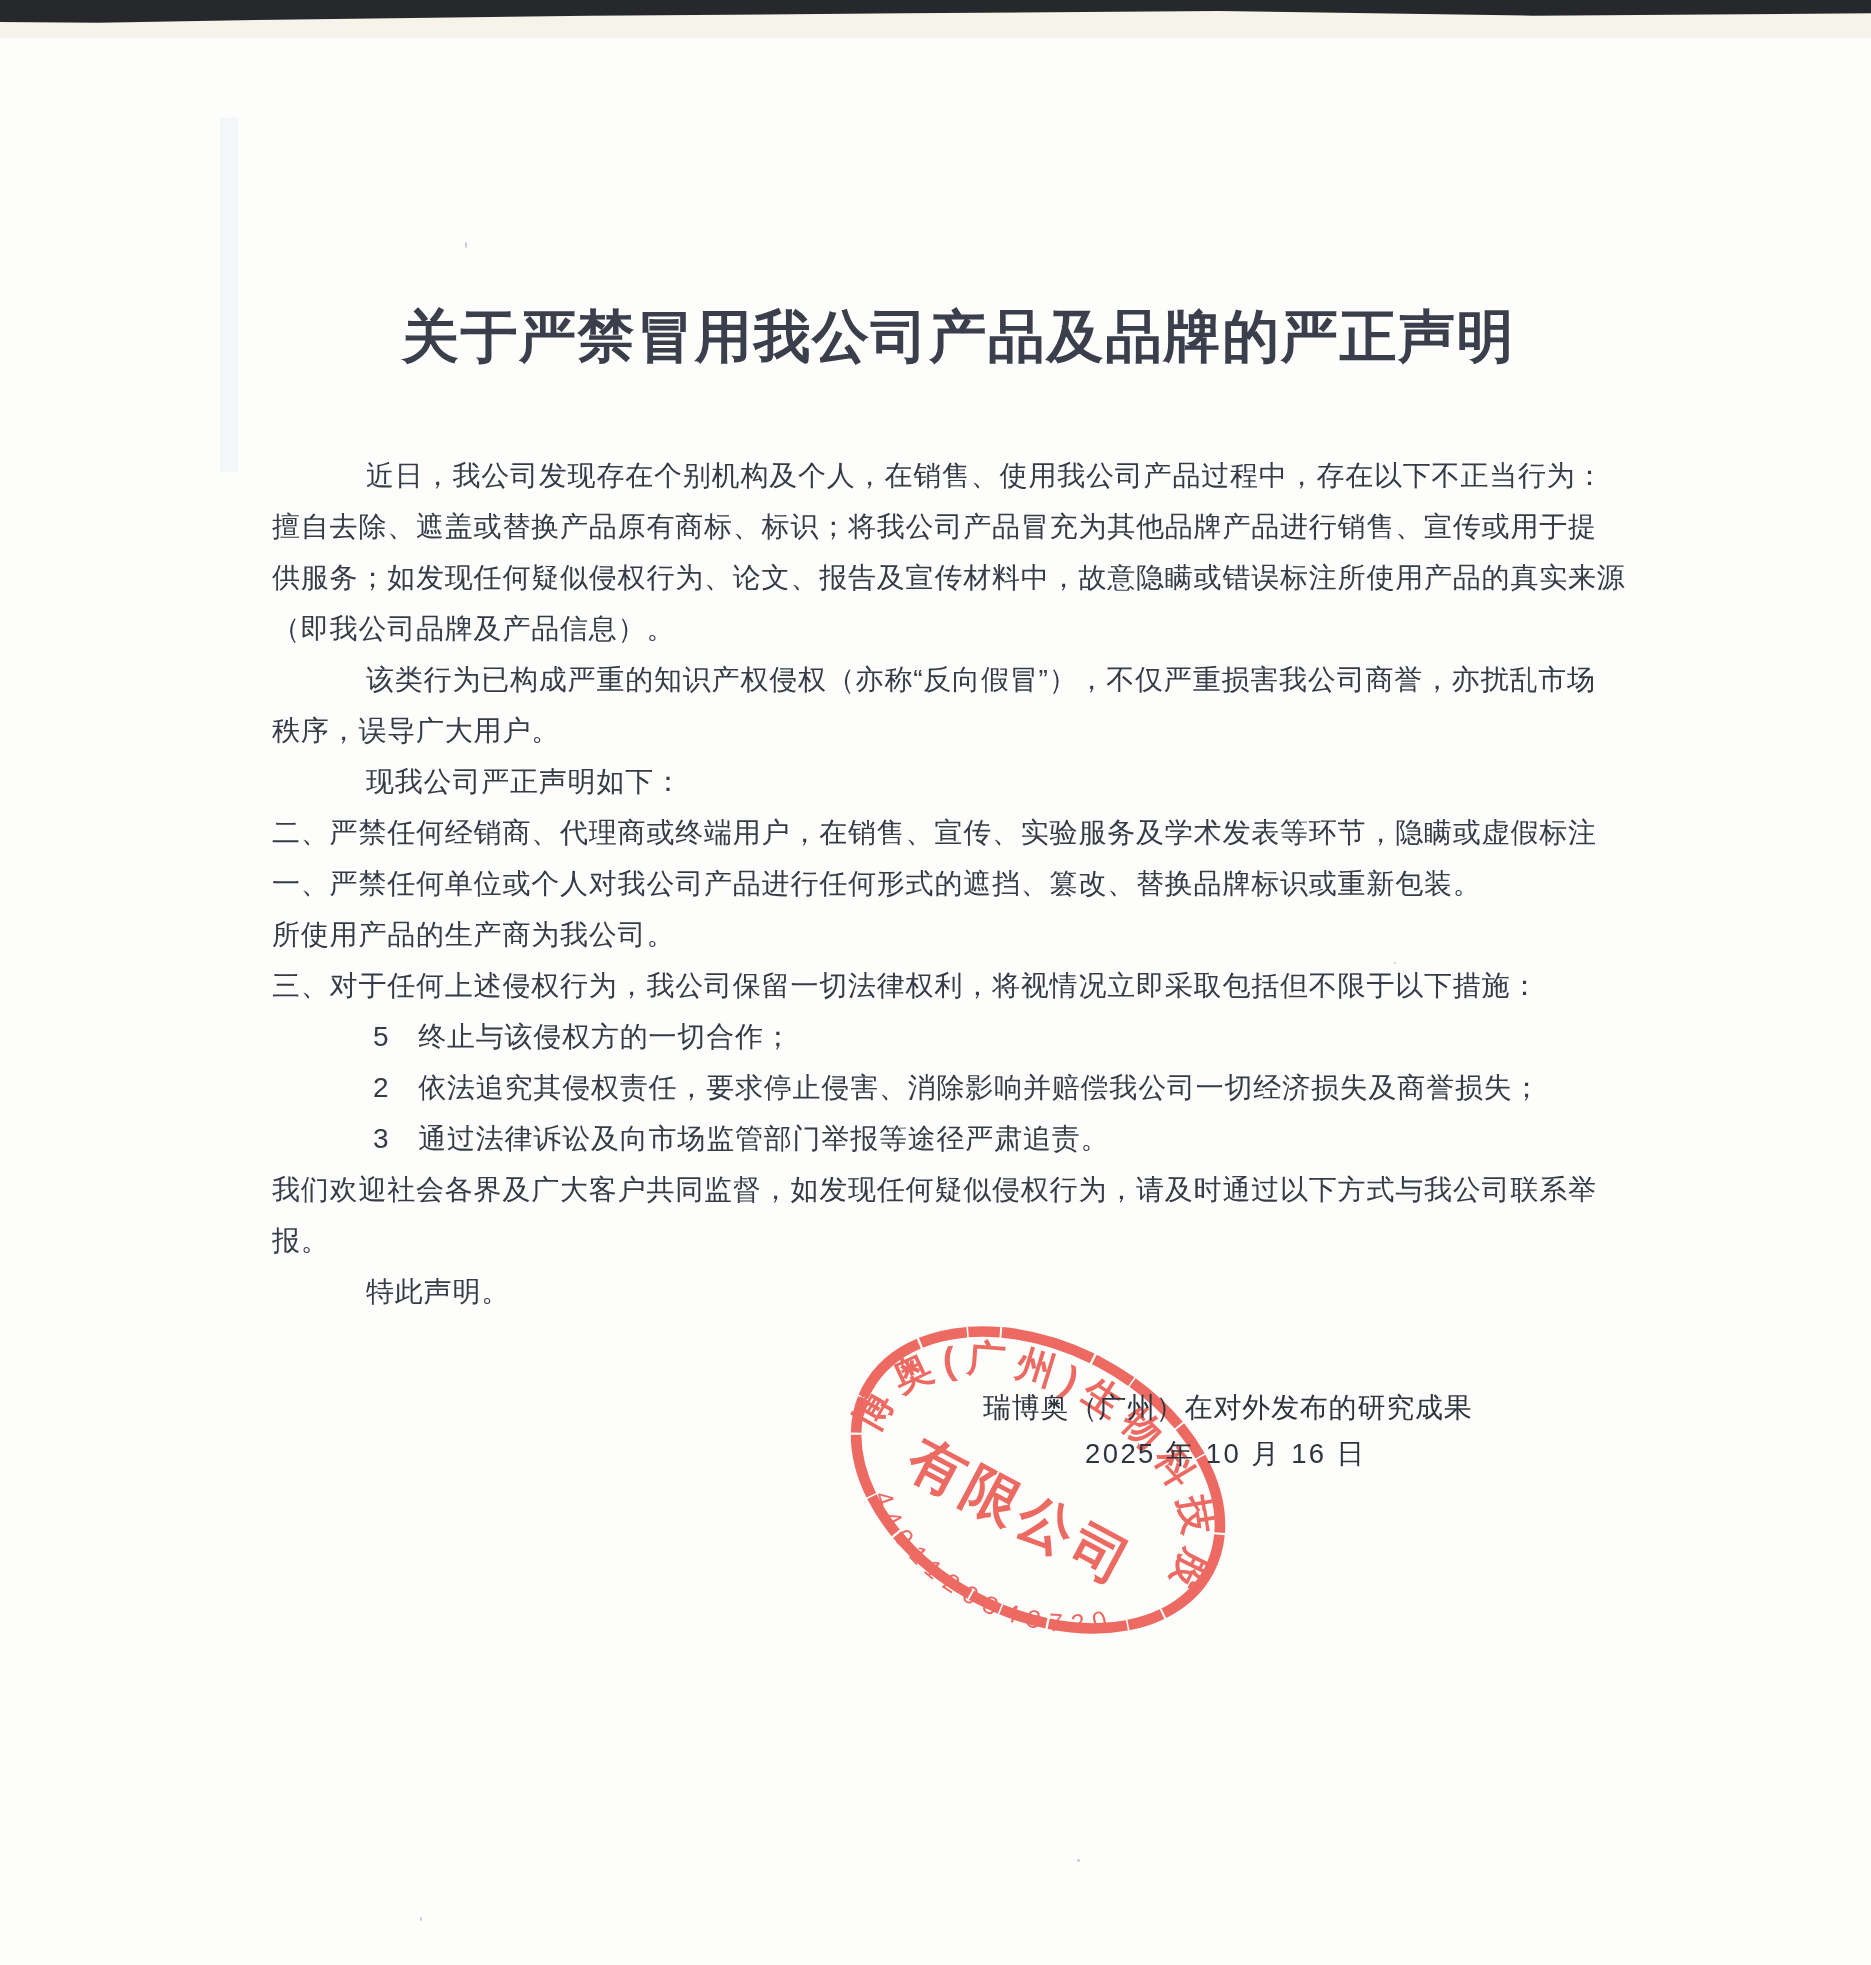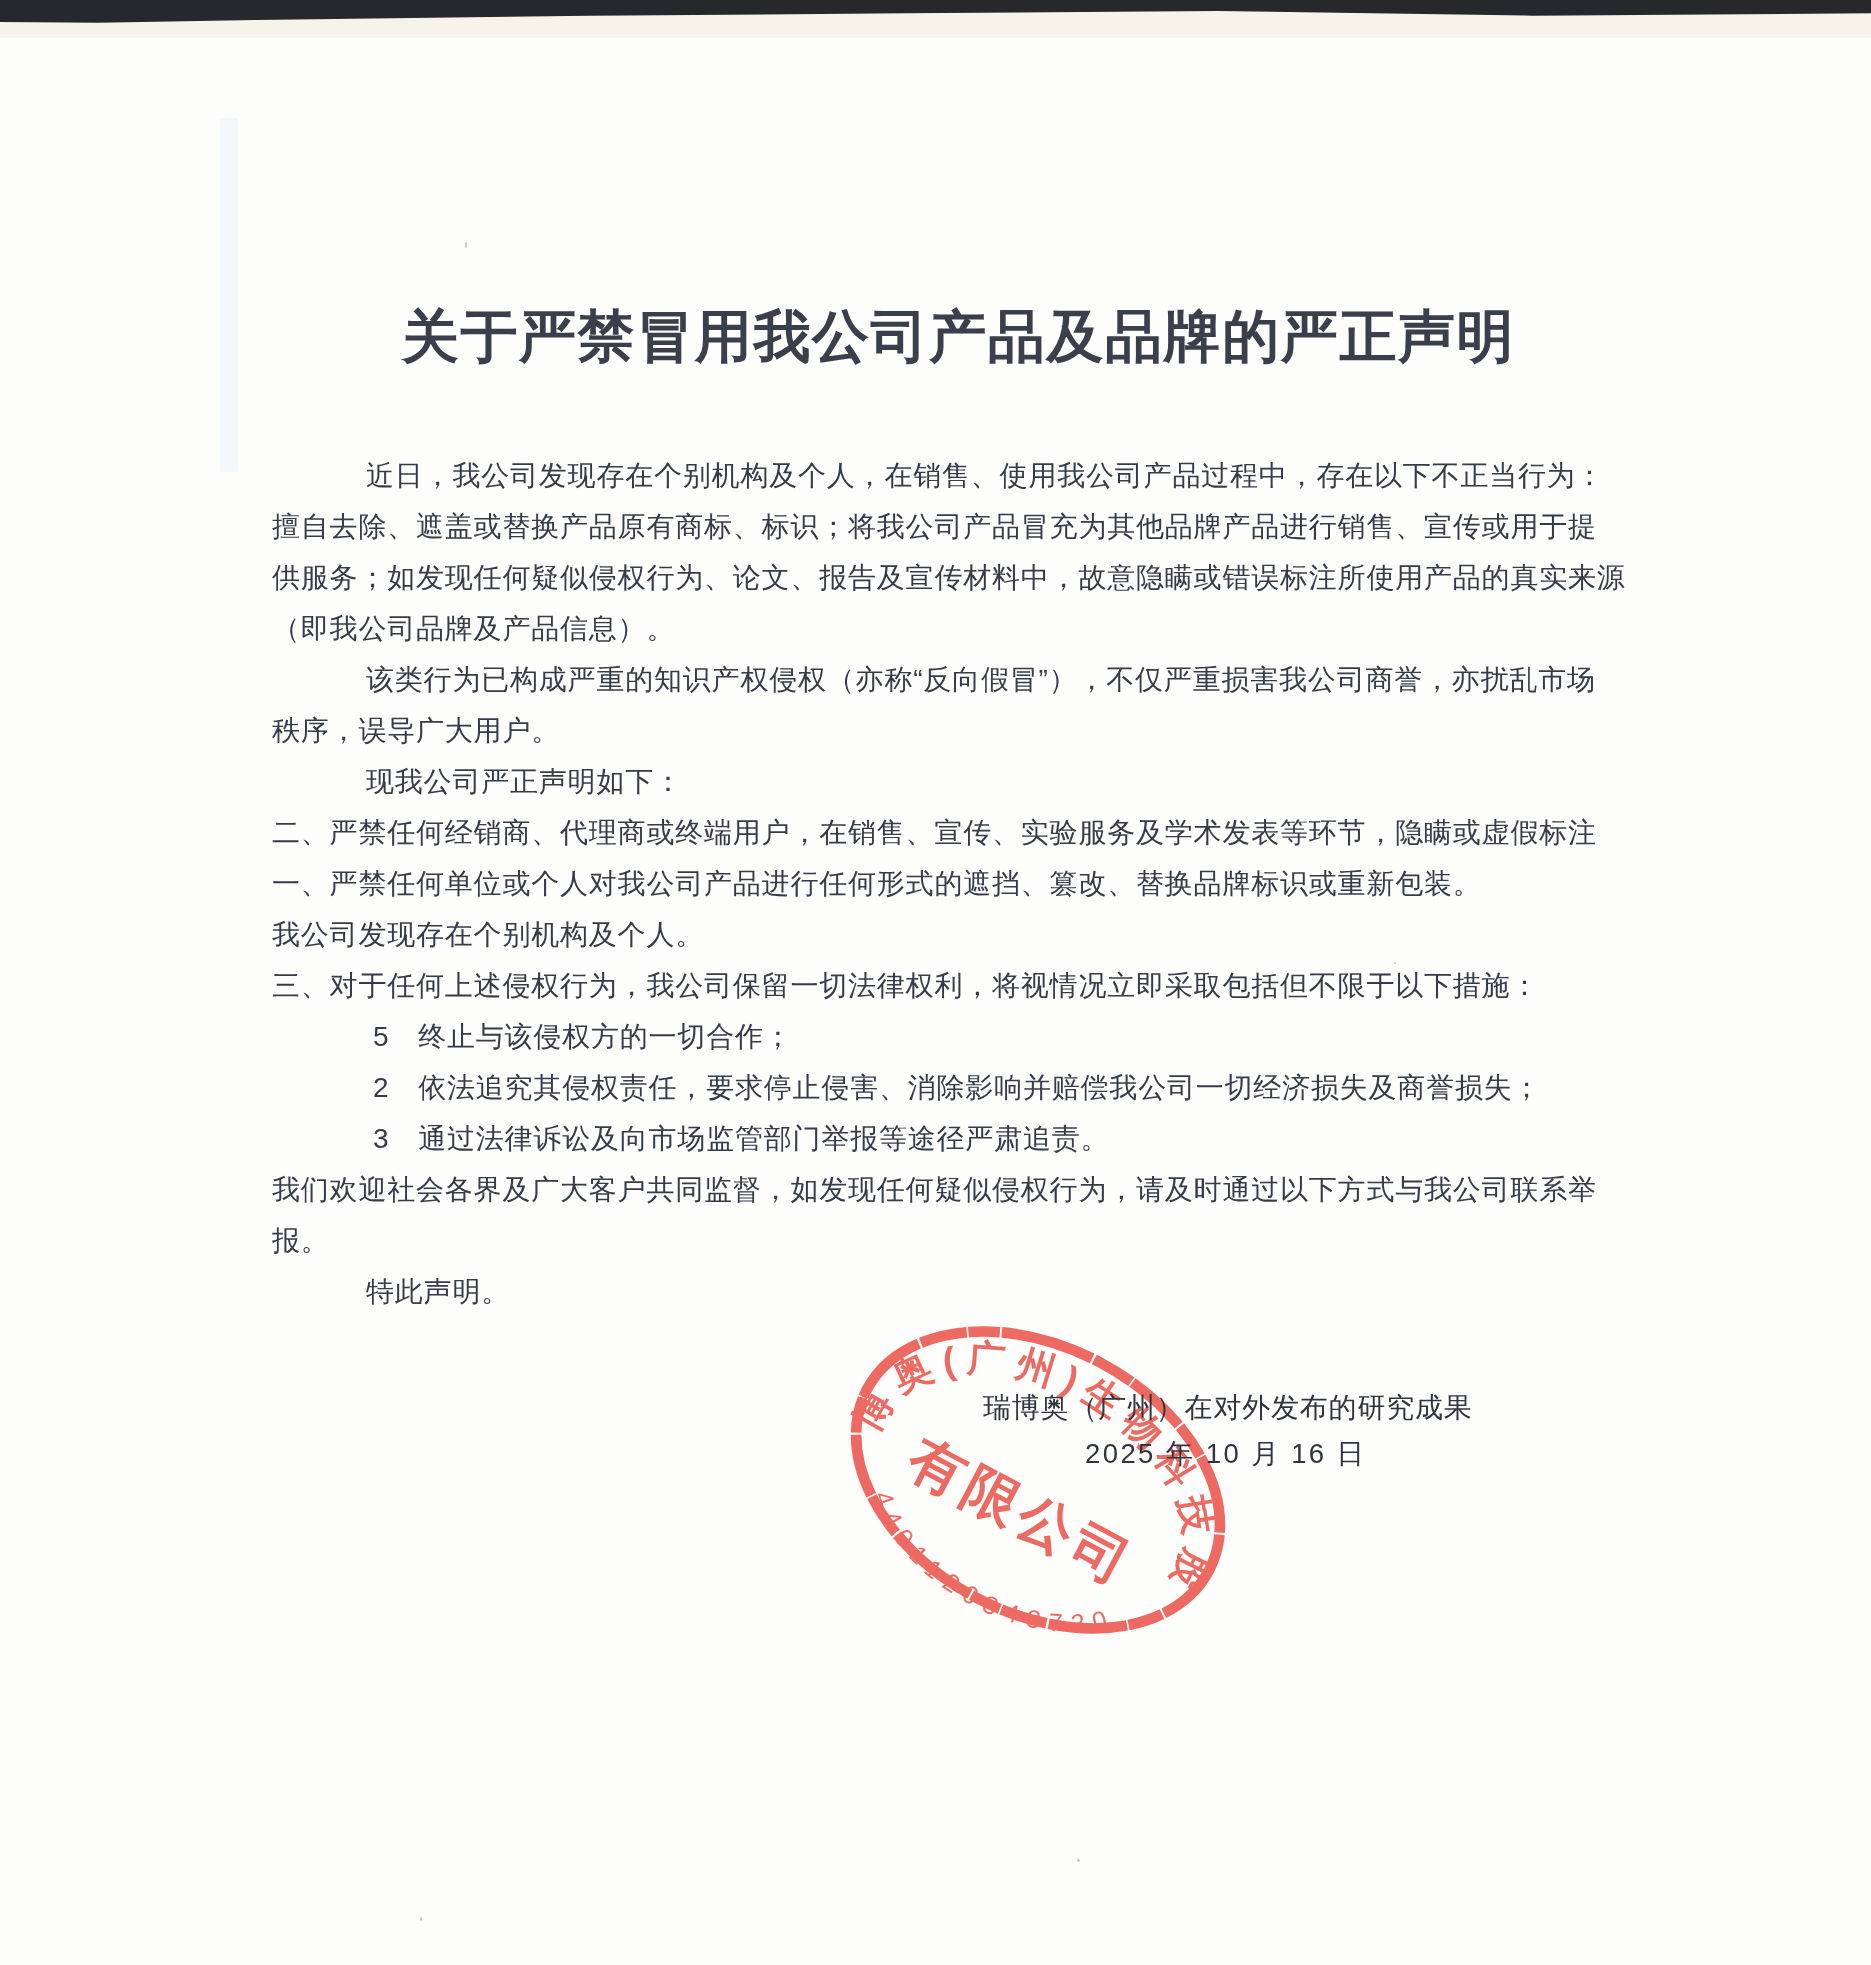--- a/index.html
+++ b/index.html
@@ -64,21 +64,21 @@
   <div class="body-text">
       <div class="line" data-indent="first">近日，我公司发现存在个别机构及个人，在销售、使用我公司产品过程中，存在以下不正当行为：</div>
       <div class="line" data-indent="none">擅自去除、遮盖或替换产品原有商标、标识；将我公司产品冒充为其他品牌产品进行销售、宣传或用于提</div>
       <div class="line" data-indent="none">供服务；如发现任何疑似侵权行为、论文、报告及宣传材料中，故意隐瞒或错误标注所使用产品的真实来源</div>
       <div class="line" data-indent="none">（即我公司品牌及产品信息）。</div>
       <div class="line" data-indent="first">该类行为已构成严重的知识产权侵权（亦称“反向假冒”），不仅严重损害我公司商誉，亦扰乱市场</div>
       <div class="line" data-indent="none">秩序，误导广大用户。</div>
       <div class="line" data-indent="first">现我公司严正声明如下：</div>
       <div class="line" data-indent="none">二、严禁任何经销商、代理商或终端用户，在销售、宣传、实验服务及学术发表等环节，隐瞒或虚假标注</div>
       <div class="line" data-indent="none">一、严禁任何单位或个人对我公司产品进行任何形式的遮挡、篡改、替换品牌标识或重新包装。</div>
-      <div class="line" data-indent="none">我公司发现存在个别机构及个人。</div>
+      <div class="line" data-indent="none">所使用产品的生产商为我公司。</div>
       <div class="line" data-indent="none">三、对于任何上述侵权行为，我公司保留一切法律权利，将视情况立即采取包括但不限于以下措施：</div>
       <div class="line" data-indent="sub">5　终止与该侵权方的一切合作；</div>
       <div class="line" data-indent="sub">2　依法追究其侵权责任，要求停止侵害、消除影响并赔偿我公司一切经济损失及商誉损失；</div>
       <div class="line" data-indent="sub">3　通过法律诉讼及向市场监管部门举报等途径严肃追责。</div>
       <div class="line" data-indent="none">我们欢迎社会各界及广大客户共同监督，如发现任何疑似侵权行为，请及时通过以下方式与我公司联系举</div>
       <div class="line" data-indent="none">报。</div>
       <div class="line" data-indent="first">特此声明。</div>
     </div>
 
   <svg class="seal" viewBox="-600 -600 1200 1200">

